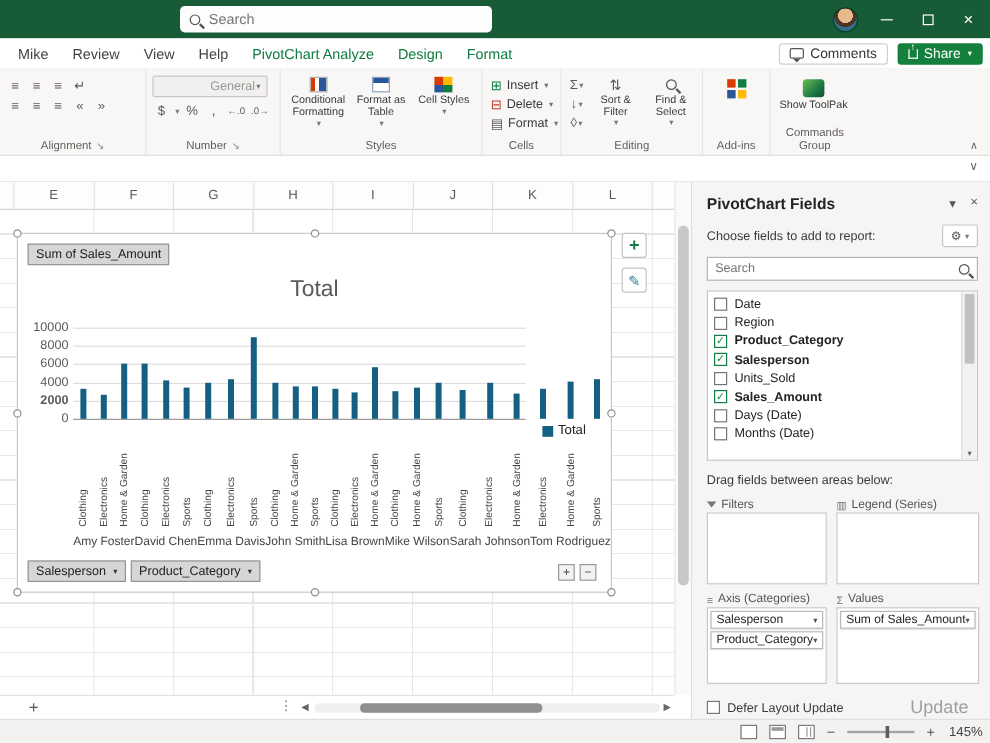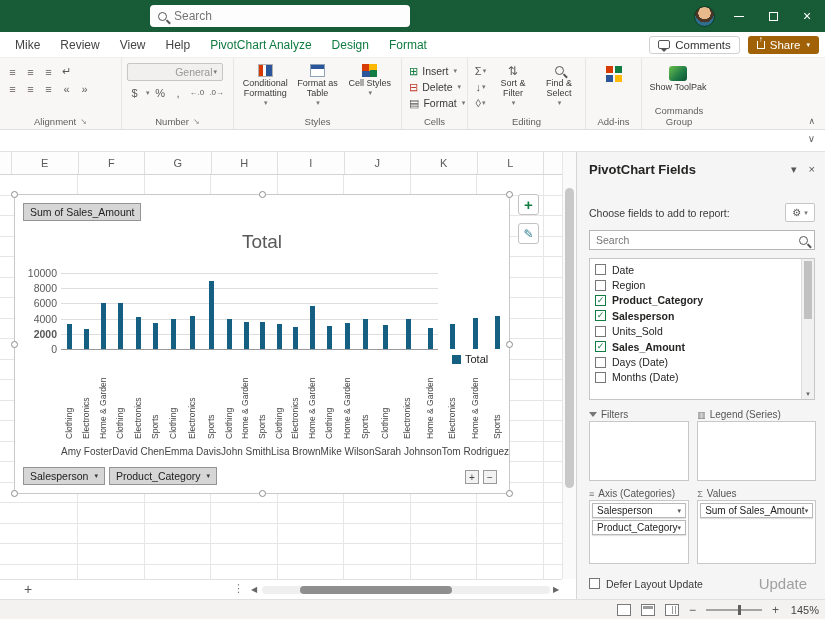--- a/index.html
+++ b/index.html
@@ -19,21 +19,21 @@
 
   
   .menubar{position:absolute;left:0;top:32px;width:100%;height:26px;background:#fff;display:flex;align-items:center;border-bottom:1px solid #efefef;padding:0 6px}
   .mtabs{display:flex;align-items:center;gap:2px}
   .mtab{padding:4px 9px;font-size:12px;color:#444}
   .mtab.ctx{color:#0f7b41}
   .mbr{margin-left:auto;display:flex;align-items:center;gap:8px}
   .comments{display:flex;align-items:center;gap:5px;border:1px solid #d0d0d0;border-radius:3px;padding:2px 8px;font-size:11.5px;color:#333;background:#fff}
   .bubble{width:12px;height:9px;border:1.2px solid #555;border-radius:2px;position:relative}
   .bubble::after{content:"";position:absolute;left:2px;top:8px;border-left:3px solid transparent;border-right:3px solid transparent;border-top:3px solid #555}
-  .share{display:flex;align-items:center;gap:5px;background:#a16207;color:#fff;border-radius:3px;padding:3px 9px;font-size:11.5px}
+  .share{display:flex;align-items:center;gap:5px;background:#15803d;color:#fff;border-radius:3px;padding:3px 9px;font-size:11.5px}
   .sharearrow{width:8px;height:8px;border:1.2px solid #fff;border-top:none;position:relative}
   .sharearrow::after{content:"↑";position:absolute;left:1px;top:-6px;font-size:8px;color:#fff}
 
   
   .ribbon{position:absolute;left:0;top:58px;width:100%;height:72px;background:#f8f7f6;border-bottom:1px solid #e1dfdd;display:flex}
   .rg{position:relative;height:100%;border-right:1px solid #e8e6e4;padding:5px 5px 14px 5px;flex:0 0 auto}
   .rglabel{position:absolute;bottom:2px;left:0;right:0;text-align:center;font-size:9.5px;color:#605e5c;display:flex;justify-content:center;gap:4px;align-items:center}
   .launch{font-size:8px;color:#8a8886}
   .rrow{display:flex;align-items:center;gap:3px;height:17px}
   .ric{display:inline-flex;align-items:center;justify-content:center;min-width:15px;height:15px;font-size:11px;color:#5c5a58;padding:0 1px}
@@ -110,21 +110,21 @@
   
   .vscroll{position:absolute;left:562px;top:152px;width:14px;height:427px;background:#fafafa;border-left:1px solid #e6e6e6}
   .vthumb{position:absolute;left:2px;top:36px;width:9px;height:300px;background:#c8c8c8;border-radius:5px}
   .panediv{position:absolute;left:576px;top:152px;width:1px;height:447px;background:#d6d6d6}
 
   
   .pane{position:absolute;left:577px;top:152px;width:248px;height:447px;background:#f5f5f5;padding:10px 10px 0 12px;overflow:hidden}
   .phead{display:flex;align-items:center}
   .ptitle{font-size:13px;font-weight:bold;color:#252423}
   .phicons{margin-left:auto;display:flex;gap:12px;color:#555;font-size:11px}
-  .psub{display:flex;align-items:center;margin-top:26px}
+  .psub{display:flex;align-items:center;margin-top:10px}
   .psubtxt{font-size:10.5px;color:#3b3a39}
   .gearbtn{margin-left:auto;width:30px;height:19px;background:#fff;border:1px solid #c6c6c6;border-radius:2px;display:flex;align-items:center;justify-content:center;gap:2px;font-size:10px;color:#555}
   .psearch{margin-top:8px;height:20px;background:#fff;border:1px solid #b5b5b5;display:flex;align-items:center;padding:0 6px;gap:6px}
   .psearch input{border:none;outline:none;flex:1;font:10.5px "Liberation Sans",sans-serif;color:#444;background:transparent}
   .flist{position:relative;margin-top:8px;height:142px;background:#fff;border:1px solid #c6c6c6;padding:3px 16px 3px 5px;overflow:hidden}
   .frow{display:flex;align-items:center;gap:6px;height:15.4px}
   .fcb{width:11px;height:11px;border:1px solid #767676;background:#fff;font-size:9px;line-height:9px;color:#107c41;display:flex;align-items:center;justify-content:center;flex:0 0 auto}
   .fcb.on{border-color:#107c41}
   .flab{font-size:10.5px;color:#252423;white-space:nowrap}
   .flab.fbold{font-weight:bold}
@@ -704,20 +704,21 @@
           <div class="frow">
             <span class="fcb"></span>
             <span class="flab">Months (Date)</span>
           </div>
         </div>
       <div class="fsb">
         <div class="fsbthumb"></div>
         <div class="fsbarrow">▾</div>
       </div>
     </div>
+    <div class="draglbl">Drag fields between areas below:</div>
     <div class="areas">
       <div>
         <div class="ahead">
             <span class="funnel"></span>
           <span>Filters</span>
           </div>
         <div class="abox"></div>
       </div>
       <div>
         <div class="ahead">

